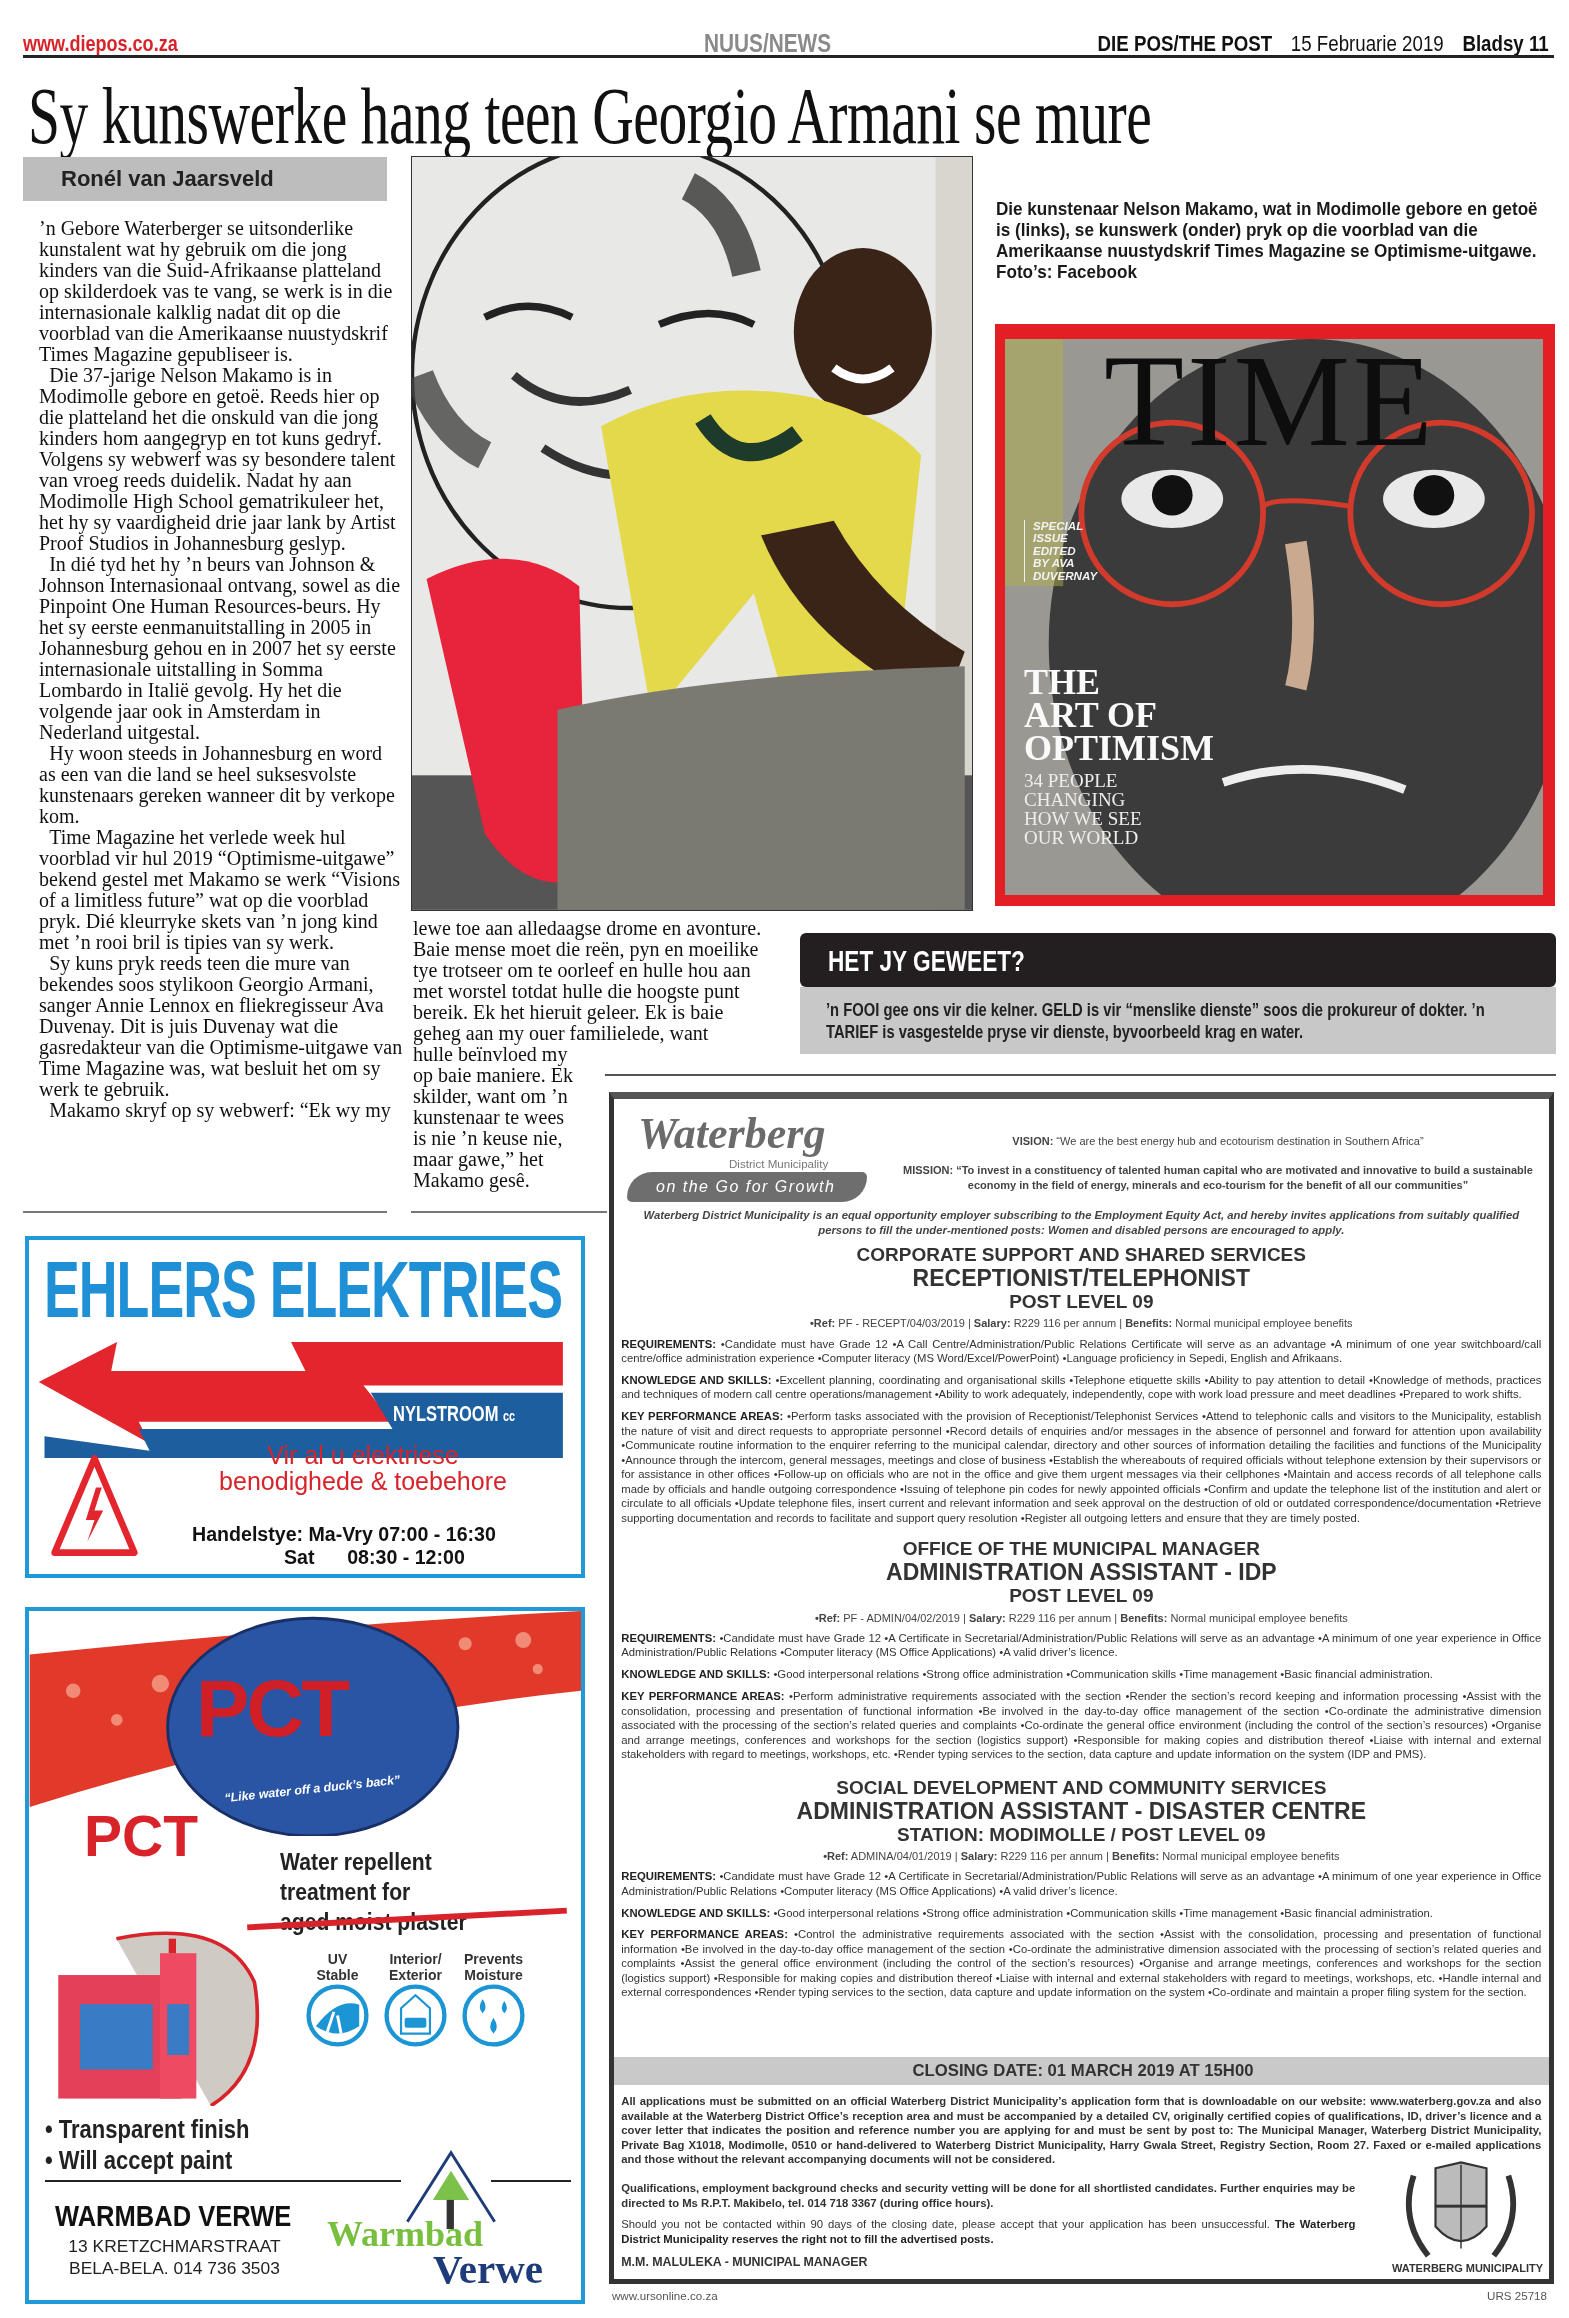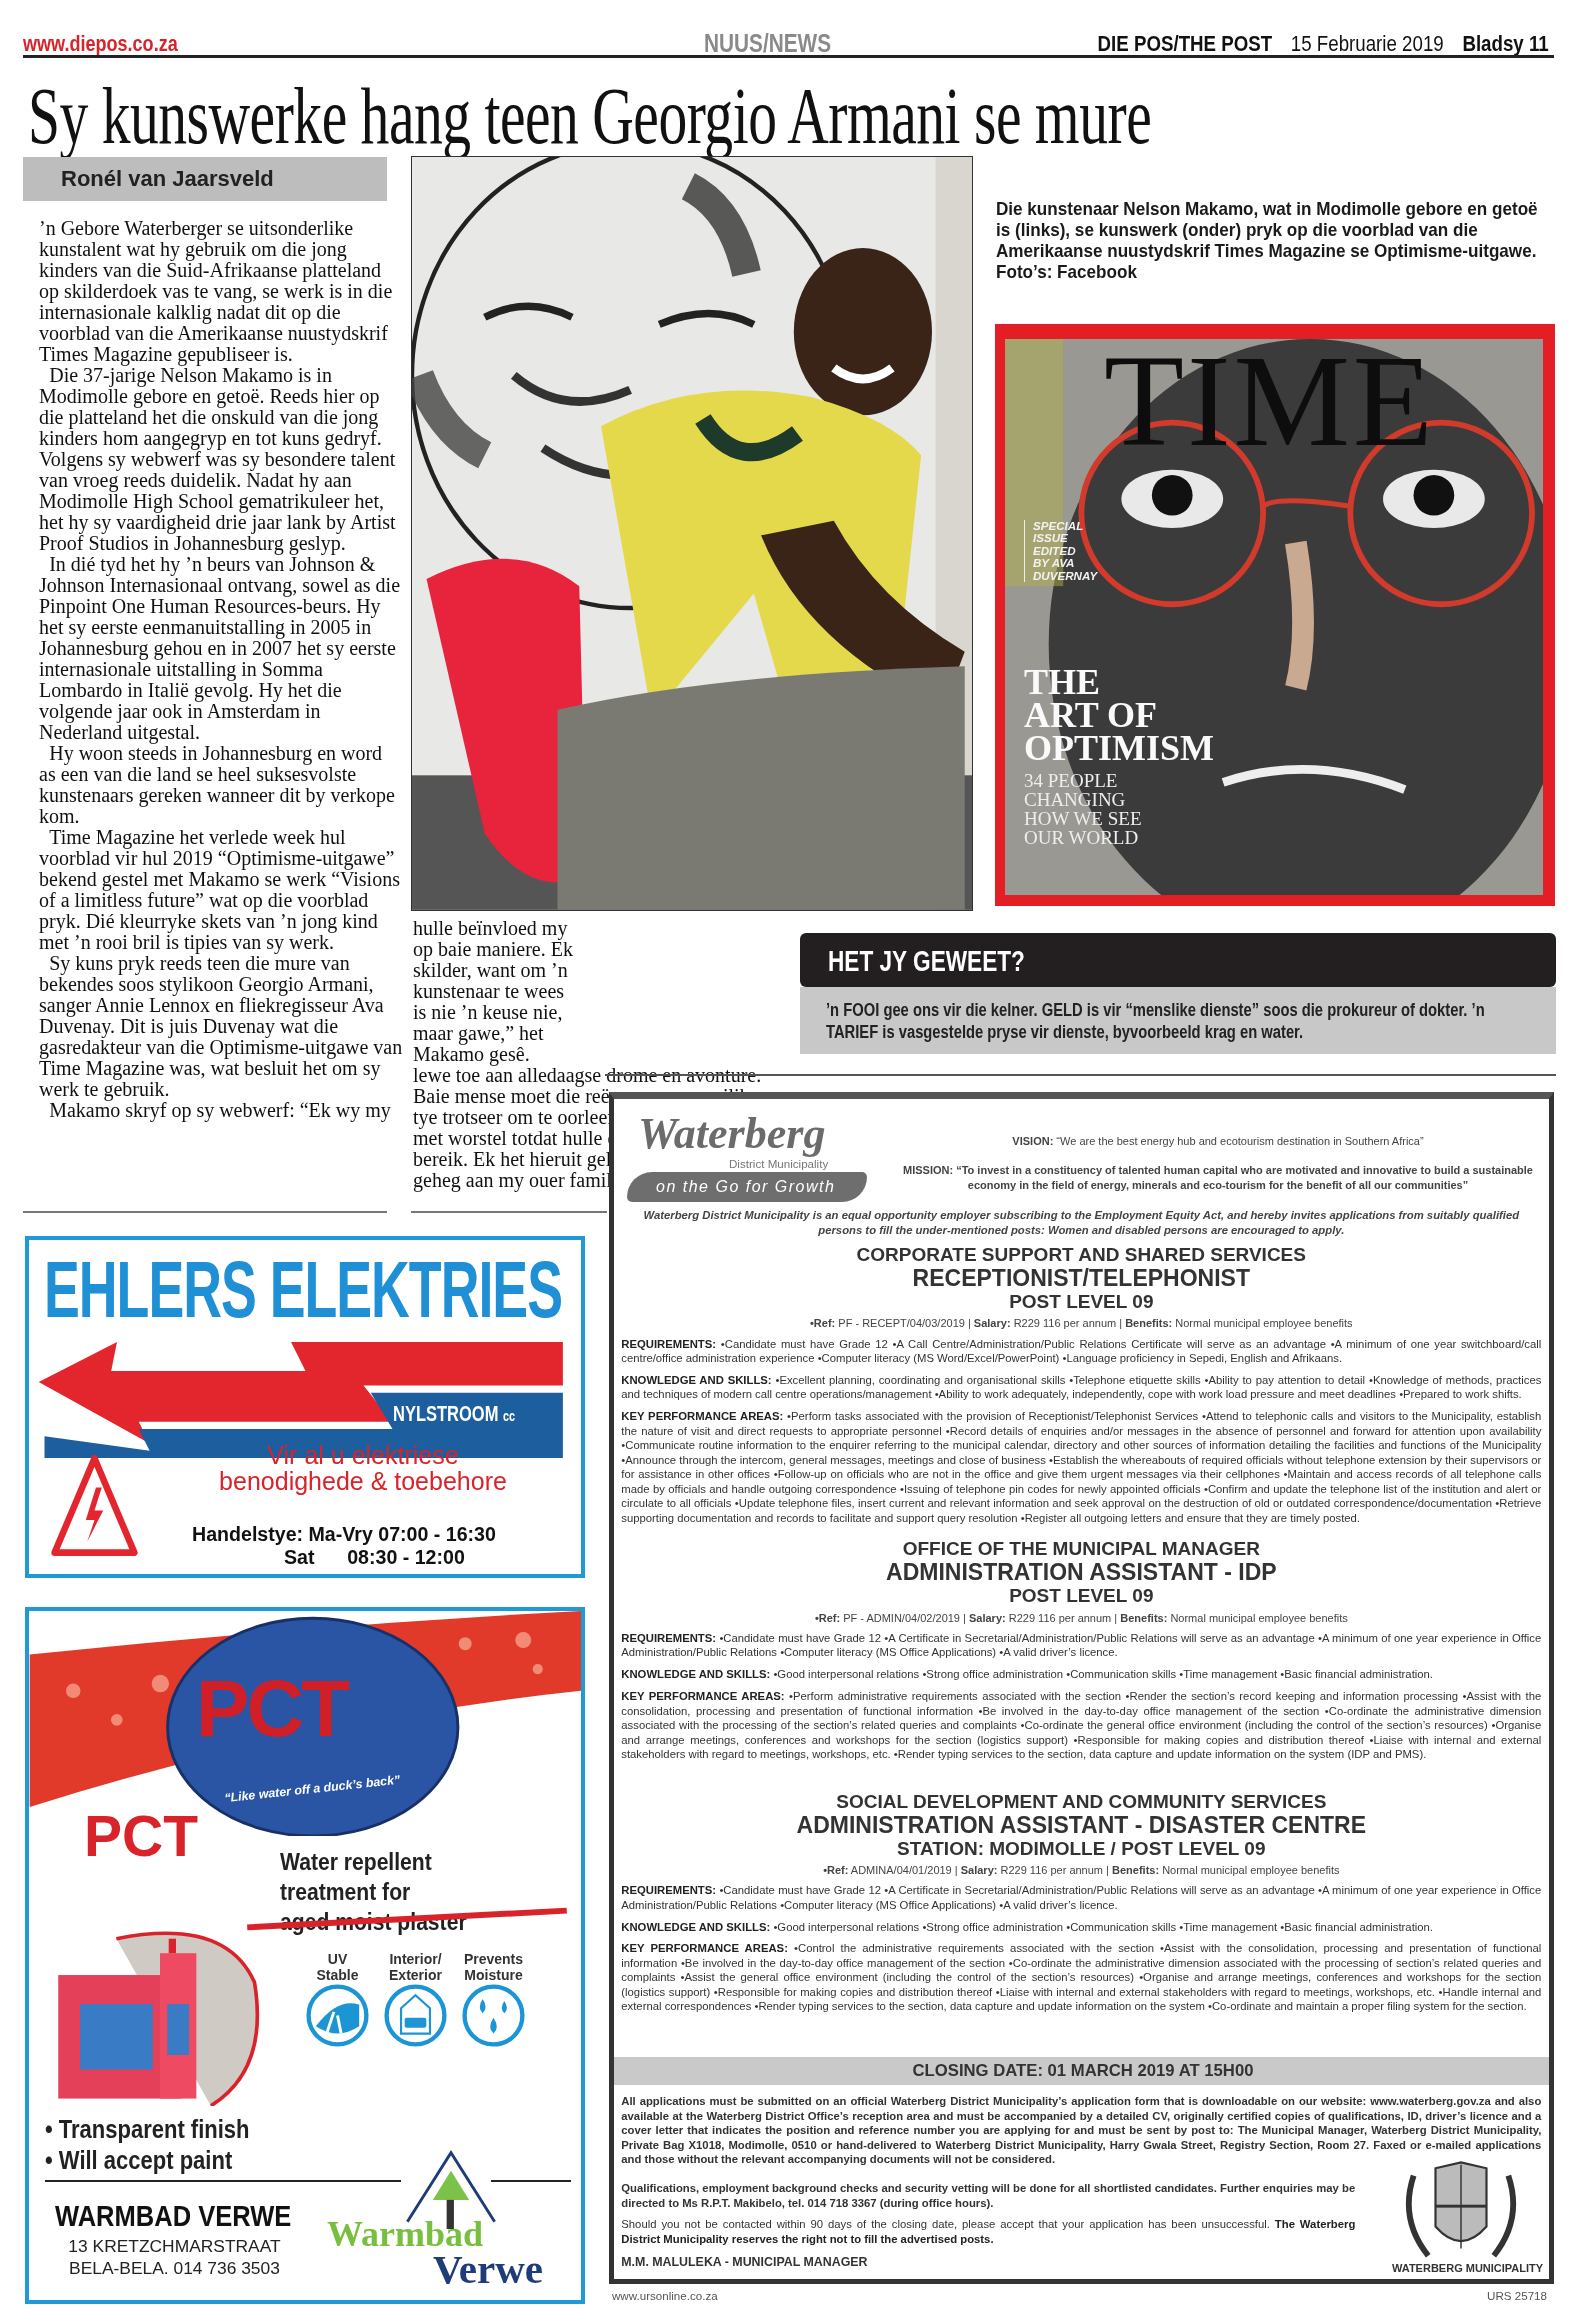--- a/index.html
+++ b/index.html
@@ -97,22 +97,22 @@
     <ellipse cx="620" cy="240" rx="95" ry="115" fill="#3a2418"></ellipse>
     <path d="M580 290 q40 30 80 0" stroke="#fff" stroke-width="12" fill="none"></path>
     <path d="M260 370 q130 -70 290 -40 q110 30 150 80 l-30 280 q-100 40 -160 50 l-40 -140 l-140 170 z" fill="#e3d94a"></path>
     <path d="M480 520 q60 150 250 240 l30 -80 q-120 -70 -180 -180 z" fill="#3a2418"></path>
     <path d="M400 360 q50 80 130 20" stroke="#1d3a2a" stroke-width="25" fill="none"></path>
     <path d="M200 760 q220 -50 560 -60 l0 335 l-560 0 z" fill="#7b7a72"></path>
   </svg>
 </div>
 
 <div class="abs col-text" id="col2">
+  <p>lewe toe aan alledaagse drome en avonture. Baie mense moet die reën, pyn en moeilike tye trotseer om te oorleef en hulle hou aan met worstel totdat hulle die hoogste punt bereik. Ek het hieruit geleer. Ek is baie geheg aan my ouer familielede, want</p>
   <p style="width:167px">hulle beïnvloed my op baie maniere. Ek skilder, want om ’n kunstenaar te wees is nie ’n keuse nie, maar gawe,” het Makamo gesê.</p>
-  <p>lewe toe aan alledaagse drome en avonture. Baie mense moet die reën, pyn en moeilike tye trotseer om te oorleef en hulle hou aan met worstel totdat hulle die hoogste punt bereik. Ek het hieruit geleer. Ek is baie geheg aan my ouer familielede, want</p>
 </div>
 <div class="abs" id="col2-rule"></div>
 
 <div class="abs sans" id="caption">Die kunstenaar Nelson Makamo, wat in Modimolle gebore en getoë is (links), se kunswerk (onder) pryk op die voorblad van die Amerikaanse nuustydskrif Times Magazine se Optimisme-uitgawe. Foto’s: Facebook</div>
 
 <div class="abs" id="time">
   <div style="position:absolute;left:10.2px;top:14.5px;width:538px;height:556px;background:#8f8f8a;overflow:hidden;">
     <svg width="538" height="556" viewBox="0 0 740 765">
       <rect width="740" height="765" fill="#9a9892"></rect>
       <ellipse cx="420" cy="420" rx="360" ry="420" fill="#3b3b3b"></ellipse>
@@ -297,21 +297,21 @@
     <div style="margin-top:13px">
       <div class="wb-h1">OFFICE OF THE MUNICIPAL MANAGER</div>
       <div class="wb-h2">ADMINISTRATION ASSISTANT - IDP</div>
       <div class="wb-h3">POST LEVEL 09</div>
       <div class="wb-ref"><b>•Ref:</b> <span>PF - ADMIN/04/02/2019</span> | <b>Salary:</b> <span>R229 116 per annum</span> | <b>Benefits:</b> <span>Normal municipal employee benefits</span></div>
       <div class="wb-body wb-para"><b>REQUIREMENTS:</b> <span>•Candidate must have Grade 12 •A Certificate in Secretarial/Administration/Public Relations will serve as an advantage •A minimum of one year experience in Office Administration/Public Relations •Computer literacy (MS Office Applications) •A valid driver’s licence.</span></div>
       <div class="wb-body wb-para"><b>KNOWLEDGE AND SKILLS:</b> <span>•Good interpersonal relations •Strong office administration •Communication skills •Time management •Basic financial administration.</span></div>
       <div class="wb-body wb-para"><b>KEY PERFORMANCE AREAS:</b> <span>•Perform administrative requirements associated with the section •Render the section’s record keeping and information processing •Assist with the consolidation, processing and presentation of functional information •Be involved in the day-to-day office management of the section •Co-ordinate the administrative dimension associated with the processing of the section’s related queries and complaints •Co-ordinate the general office environment (including the control of the section’s resources) •Organise and arrange meetings, conferences and workshops for the section (logistics support) •Responsible for making copies and distribution thereof •Liaise with internal and external stakeholders with regard to meetings, workshops, etc. •Render typing services to the section, data capture and update information on the system (IDP and PMS).</span></div>
     </div>
 
-    <div style="margin-top:29px">
+    <div style="margin-top:15px">
       <div class="wb-h1">SOCIAL DEVELOPMENT AND COMMUNITY SERVICES</div>
       <div class="wb-h2">ADMINISTRATION ASSISTANT - DISASTER CENTRE</div>
       <div class="wb-h3">STATION: MODIMOLLE / POST LEVEL 09</div>
       <div class="wb-ref"><b>•Ref:</b> <span>ADMINA/04/01/2019</span> | <b>Salary:</b> <span>R229 116 per annum</span> | <b>Benefits:</b> <span>Normal municipal employee benefits</span></div>
       <div class="wb-body wb-para"><b>REQUIREMENTS:</b> <span>•Candidate must have Grade 12 •A Certificate in Secretarial/Administration/Public Relations will serve as an advantage •A minimum of one year experience in Office Administration/Public Relations •Computer literacy (MS Office Applications) •A valid driver’s licence.</span></div>
       <div class="wb-body wb-para"><b>KNOWLEDGE AND SKILLS:</b> <span>•Good interpersonal relations •Strong office administration •Communication skills •Time management •Basic financial administration.</span></div>
       <div class="wb-body wb-para"><b>KEY PERFORMANCE AREAS:</b> <span>•Control the administrative requirements associated with the section •Assist with the consolidation, processing and presentation of functional information •Be involved in the day-to-day office management of the section •Co-ordinate the administrative dimension associated with the processing of section’s related queries and complaints •Assist the general office environment (including the control of the section’s resources) •Organise and arrange meetings, conferences and workshops for the section (logistics support) •Responsible for making copies and distribution thereof •Liaise with internal and external stakeholders with regard to meetings, workshops, etc. •Handle internal and external correspondences •Render typing services to the section, data capture and update information on the system •Co-ordinate and maintain a proper filing system for the section.</span></div>
     </div>
   </div>
 

